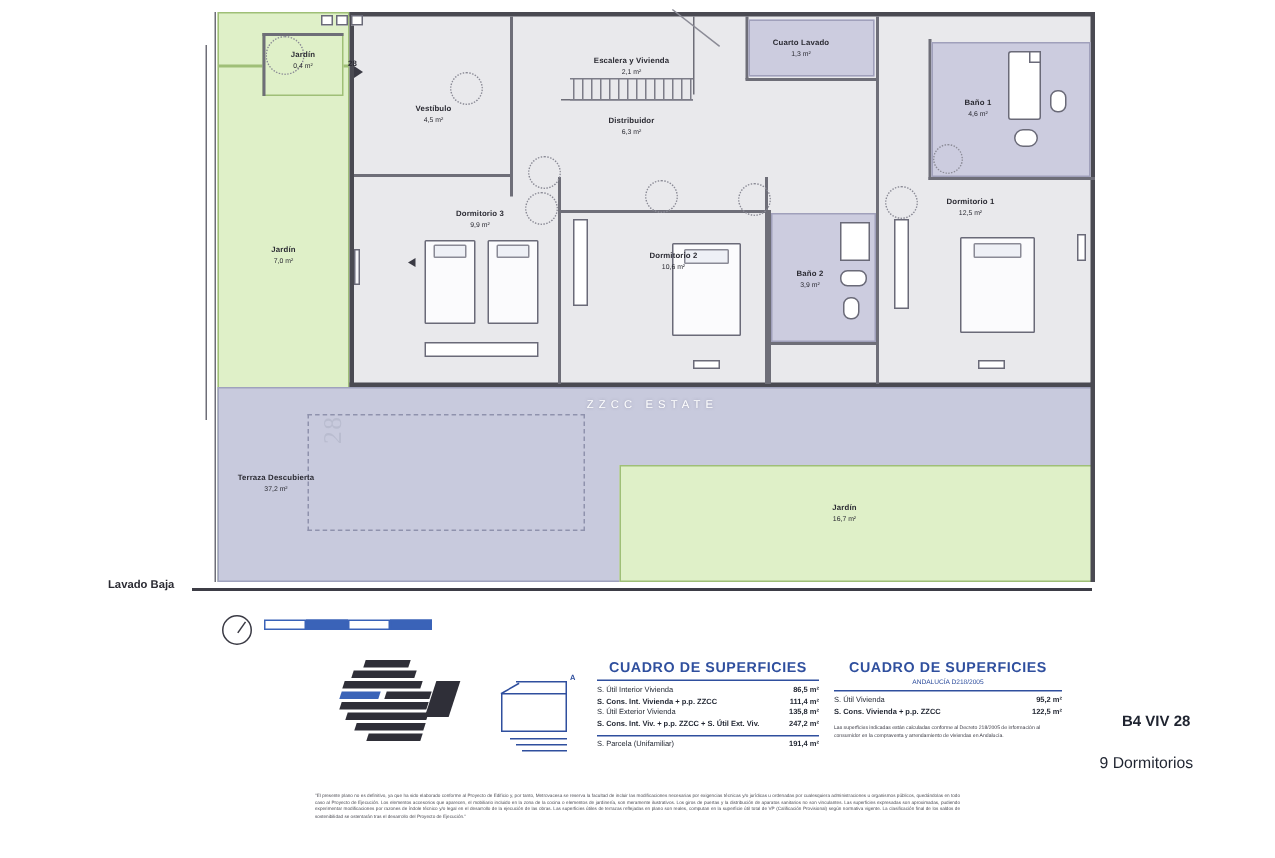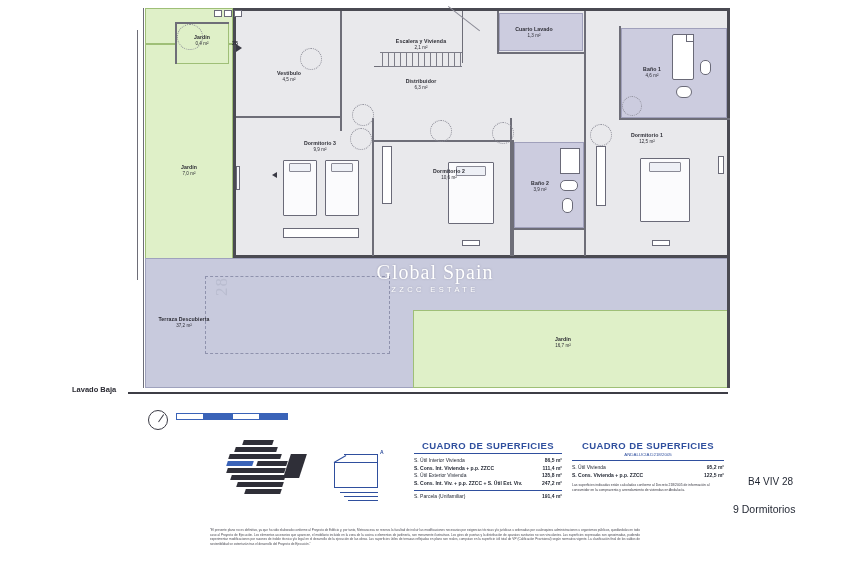--- a/index.html
+++ b/index.html
@@ -166,21 +166,21 @@
     transform: skewX(-18deg);
   }
   #sitemap .blk.hl { background: #3a63b8; }
 
   
   #bldg { position: absolute; left: 330px; top: 40px; width: 64px; height: 62px; }
   #bldg .ln { position: absolute; background: #2f4f9e; }
   #bldg .lbl { position: absolute; font-size: 5px; color: #2f4f9e; font-weight: bold; }
 
   
-  .tbl { position: absolute; color: #1f2430; margin-left: 16px; }
+  .tbl { position: absolute; color: #1f2430; }
   .tbl .ttl {
     font-size: 9.5px; font-weight: bold; letter-spacing: .4px;
     color: #2f4f9e; text-align: center; margin-bottom: 1px;
   }
   .tbl .sub {
     font-size: 4.4px; text-align: center; color: #2f4f9e; margin-bottom: 3px;
   }
   .tbl .hr { height: 0.8px; background: #2f4f9e; margin: 2px 0 3px 0; }
   .tbl .row {
     display: flex; justify-content: space-between; align-items: baseline;
@@ -188,21 +188,21 @@
   }
   .tbl .row .k { white-space: nowrap; }
   .tbl .row .v { white-space: nowrap; font-weight: bold; }
   .tbl .row.b .k, .tbl .row.b .v { font-weight: bold; }
   .tbl .row.tot { border-top: 0.8px solid #2f4f9e; margin-top: 2px; padding-top: 2px; }
   .tbl .note { font-size: 3.4px; line-height: 1.45; margin-top: 4px; color: #3a3a44; }
 
   
   #unit-code {
     position: absolute; left: 748px; top: 76px;
-    font-size: 10px; font-weight: normal; color: #1f2430;
+    font-size: 10px; font-weight: bold; color: #1f2430;
   }
   #beds {
     position: absolute; left: 733px; top: 103px;
     font-size: 10.5px; color: #1f2430;
   }
 
   
   #legal {
     position: absolute; left: 210px; top: 128px; width: 430px;
     font-size: 3.1px; line-height: 1.5; text-align: justify; color: #4a4a52;
@@ -316,21 +316,20 @@
     <div class="door-arc" style="left:352px; top:104px; width:22px; height:22px;"></div>
     <div class="door-arc" style="left:350px; top:128px; width:22px; height:22px;"></div>
     <div class="door-arc" style="left:430px; top:120px; width:22px; height:22px;"></div>
     <div class="door-arc" style="left:492px; top:122px; width:22px; height:22px;"></div>
     <div class="door-arc" style="left:590px; top:124px; width:22px; height:22px;"></div>
     <div class="door-arc" style="left:622px; top:96px; width:20px; height:20px;"></div>
 
     <div class="dashbox" style="left:205px; top:276px; width:185px; height:78px;"></div>
 
     <div id="watermark">
-      <div class="wm1">Global Spain</div>
       <div class="wm2">ZZCC ESTATE</div>
     </div>
 
     <div id="unit-number">28</div>
 
     <div class="room-label" style="left:228px; top:40px; width:14px;">
       <span class="n">28</span>
     </div>
 
     <div class="room-label" style="left:176px; top:34px; width:52px;">

